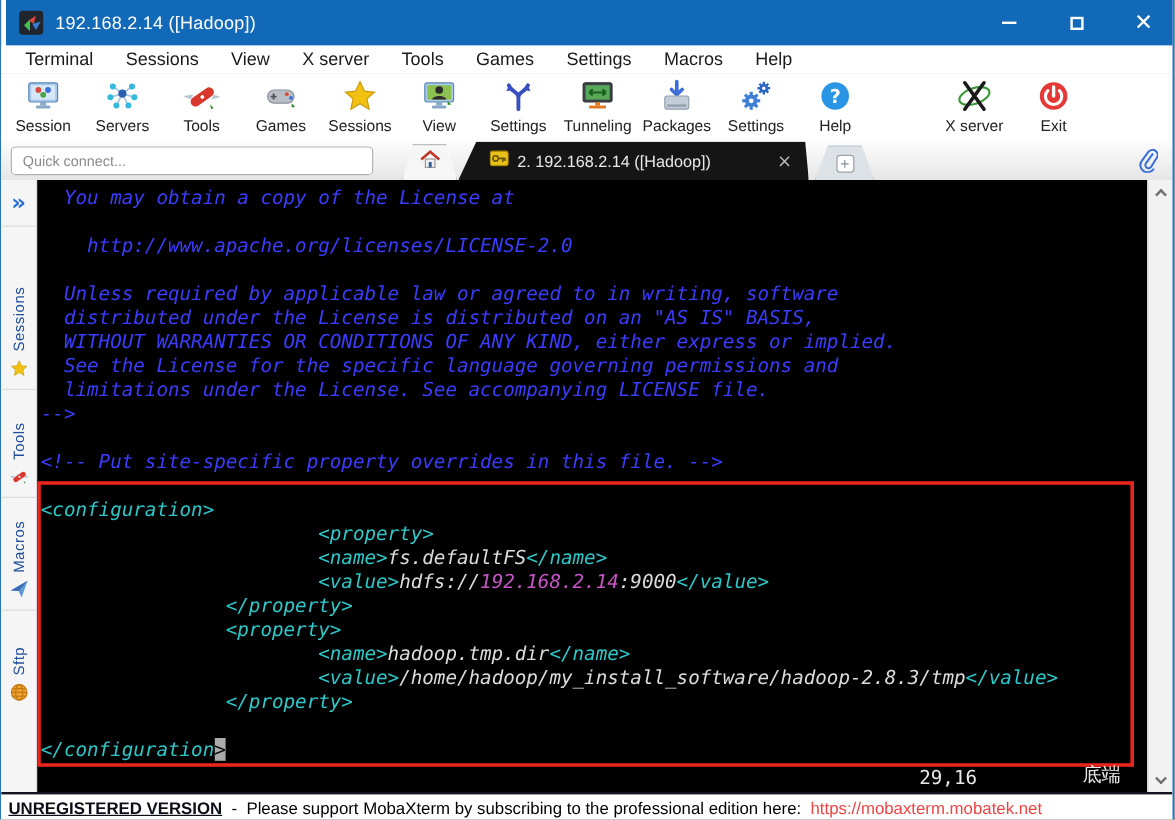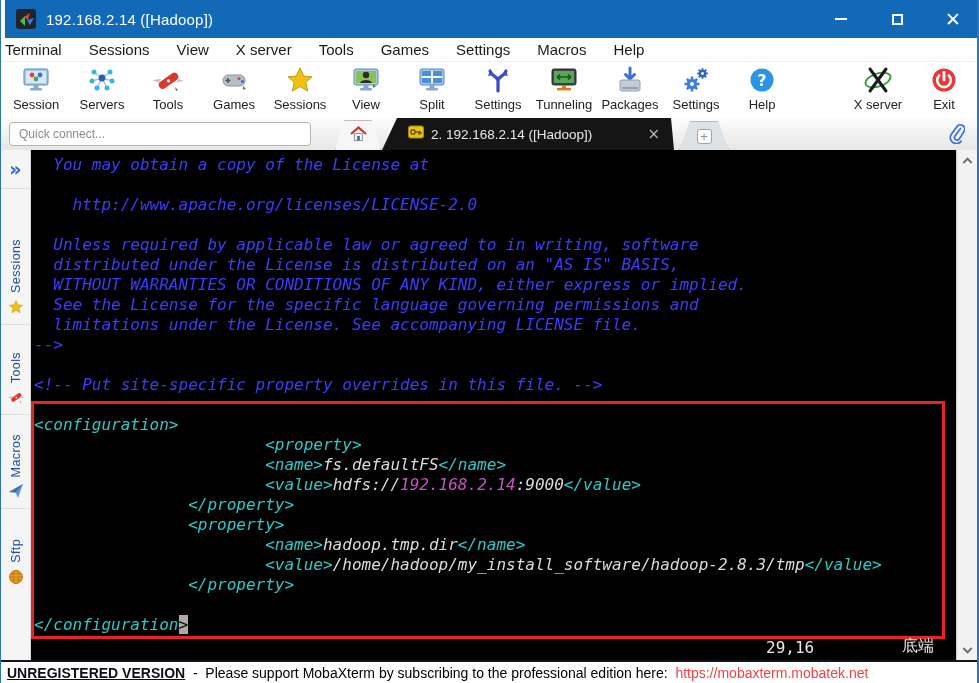--- a/index.html
+++ b/index.html
@@ -14,21 +14,21 @@
   .titlebar .app-icon { width:22px; height:22px; margin:0 9px 0 10px; }
   .titlebar .title { font-size:15px; letter-spacing:.2px; }
   .win-controls { margin-left:auto; display:flex; height:100%; }
   .win-btn { width:56px; height:100%; display:flex; align-items:center; justify-content:center; cursor:default; }
   .glyph-min { display:block; width:12px; height:2px; background:#fff; }
   .glyph-max { display:block; width:11px; height:11px; border:2px solid #fff; }
   .glyph-close { font-size:19px; line-height:1; color:#fff; font-family:"DejaVu Sans",sans-serif; }
 
   
   .menubar { position:absolute; left:0; top:38px; width:100%; height:24px; background:#fff;
-             display:flex; align-items:center; padding-left:4px; gap:27px; border-bottom:1px solid #f0f0f0; }
+             display:flex; align-items:center; padding-left:20px; gap:27px; border-bottom:1px solid #f0f0f0; }
   .menu-item { font-size:15px; color:#1a1a1a; cursor:default; }
 
   
   .toolbar { position:absolute; left:0; top:62px; width:100%; height:56px; background:#fff;
              display:flex; align-items:flex-start; padding:2px 0 0 2px; }
   .tb-item { width:66px; display:flex; flex-direction:column; align-items:center; gap:1px; cursor:default; }
   .tb-item.gap { margin-left:50px; }
   .tb-icon { width:32px; height:32px; display:flex; align-items:center; justify-content:center; }
   .tb-icon svg { width:30px; height:30px; }
   .tb-label { font-size:13px; color:#222; }
@@ -220,32 +220,20 @@
             <rect x="12.5" y="20" width="5" height="3" fill="#8aa8c5"></rect>
             <rect x="9" y="23" width="12" height="2.4" rx="1" fill="#8aa8c5"></rect>
             <path d="M22 19 l3 3 l-3 .5 z" fill="#2d8a2d"></path>
           </svg>
         </span>
         <span class="tb-label">View</span>
       </div>
       <div class="tb-item">
         <span class="tb-icon">
           <svg viewBox="0 0 30 30">
-            <rect x="3" y="4" width="24" height="16" rx="2" fill="#a9c9e8" stroke="#5b87b5"></rect>
-            <rect x="5" y="6" width="20" height="12" fill="#4a90d9"></rect>
-            <path d="M15 6 V18 M5 12 H25" stroke="#fff" stroke-width="1.8"></path>
-            <rect x="12.5" y="20" width="5" height="3" fill="#8aa8c5"></rect>
-            <rect x="9" y="23" width="12" height="2.4" rx="1" fill="#8aa8c5"></rect>
-          </svg>
-        </span>
-        <span class="tb-label">Split</span>
-      </div>
-      <div class="tb-item">
-        <span class="tb-icon">
-          <svg viewBox="0 0 30 30">
             <path d="M15 26 V16 C15 11 9 12 7 6 M15 16 C15 11 21 12 23 6" fill="none" stroke="#3b4fc0" stroke-width="3.2" stroke-linecap="round"></path>
             <path d="M7 6 l-2 5 l5 -1 z" fill="#3b4fc0"></path>
             <path d="M23 6 l2 5 l-5 -1 z" fill="#3b4fc0"></path>
           </svg>
         </span>
         <span class="tb-label">Settings</span>
       </div>
       <div class="tb-item">
         <span class="tb-icon">
           <svg viewBox="0 0 30 30">

